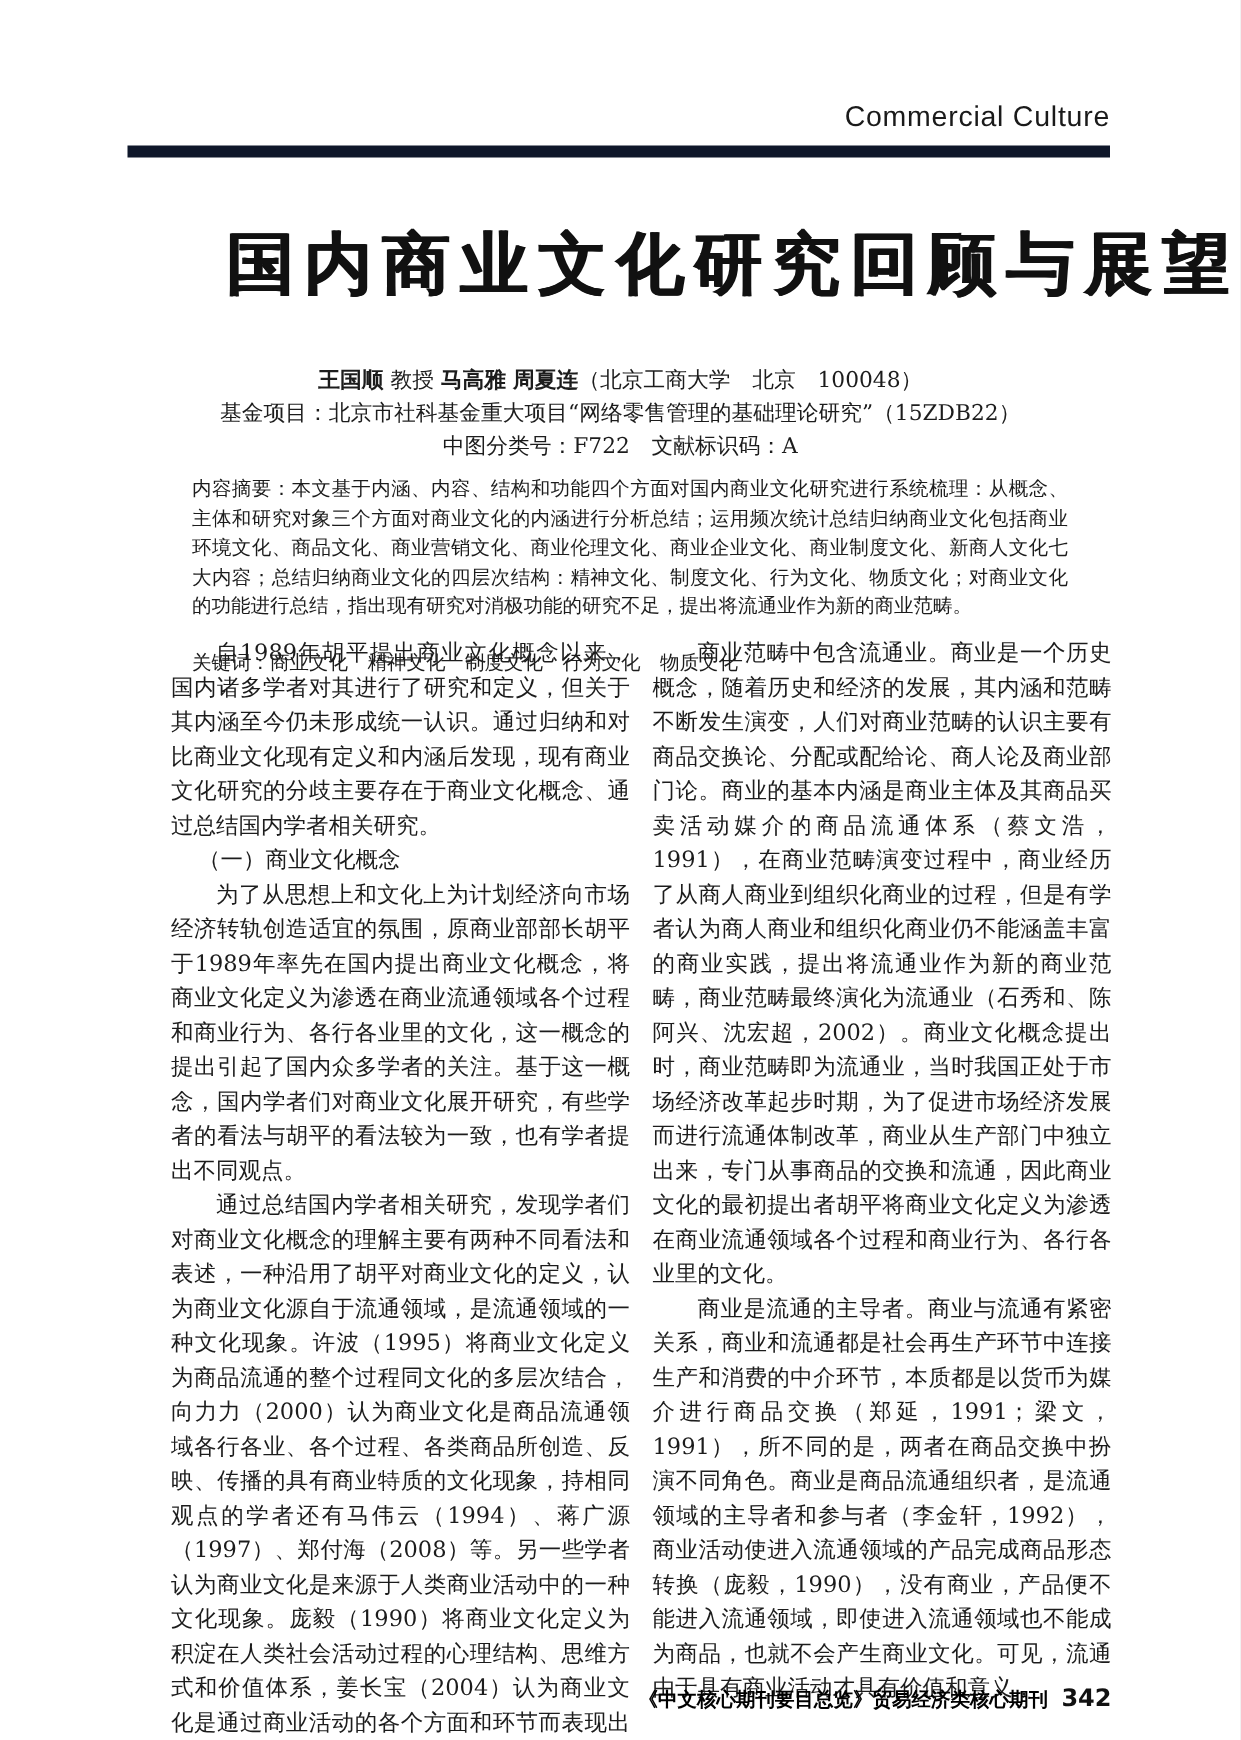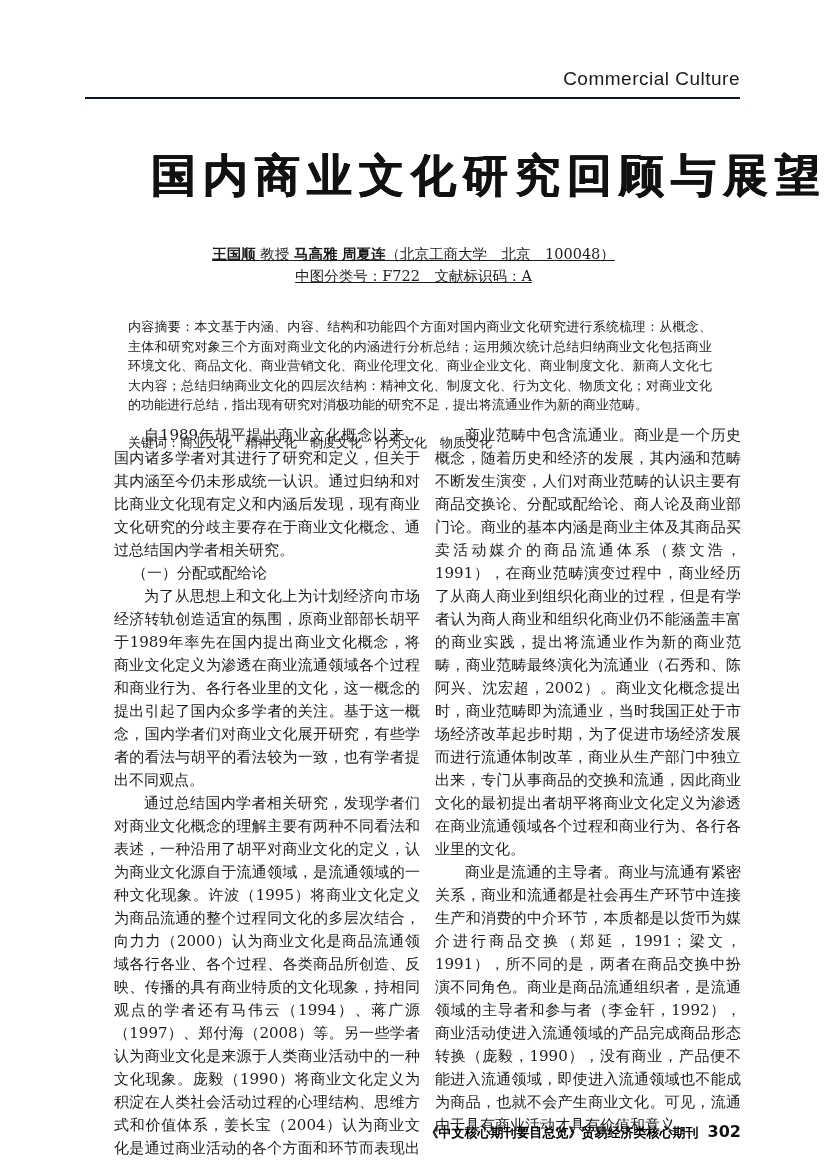--- a/index.html
+++ b/index.html
@@ -15,21 +15,21 @@
     overflow: hidden;
   }
   
   .header-row {
     position: absolute;
     top: 68px;
     left: 85px;
     right: 87px;
     text-align: right;
     padding-bottom: 7px;
-    border-bottom: 2px solid #0f172a;
+    border-bottom: 8px solid #0f172a;
   }
   .header-label {
     font-family: "Liberation Sans", sans-serif;
     font-size: 19px;
     letter-spacing: 0.5px;
     color: #1a1a1a;
   }
   
   .title {
     position: absolute;
@@ -49,21 +49,21 @@
     position: absolute;
     top: 243px;
     left: 0;
     width: 100%;
     text-align: center;
     font-size: 14.5px;
     line-height: 22px;
     color: #1c1c1c;
   }
   .meta .bold { font-weight: bold; }
-  .meta .row { white-space: nowrap; text-decoration: underline; }
+  .meta .row { white-space: nowrap; }
   
   .abstract {
     position: absolute;
     top: 317px;
     left: 128px;
     width: 584px;
     font-size: 13px;
     line-height: 19.5px;
     text-align: justify;
     color: #1c1c1c;
@@ -133,43 +133,44 @@
 
   <h1 class="title">国内商业文化研究回顾与展望</h1>
 
   <div class="meta">
     <div class="row">
       <span class="bold">王国顺</span>
       <span>教授</span>
       <span class="bold">马高雅</span>
       <span class="bold">周夏连</span><span>（北京工商大学　北京　100048）</span>
     </div>
+    <div class="row">基金项目：北京市社科基金重大项目“网络零售管理的基础理论研究”（15ZDB22）</div>
     <div class="row">中图分类号：F722　文献标识码：A</div>
   </div>
 
   <div class="abstract">
     <div>
       <span class="label">内容摘要：</span><span>本文基于内涵、内容、结构和功能四个方面对国内商业文化研究进行系统梳理：从概念、主体和研究对象三个方面对商业文化的内涵进行分析总结；运用频次统计总结归纳商业文化包括商业环境文化、商品文化、商业营销文化、商业伦理文化、商业企业文化、商业制度文化、新商人文化七大内容；总结归纳商业文化的四层次结构：精神文化、制度文化、行为文化、物质文化；对商业文化的功能进行总结，指出现有研究对消极功能的研究不足，提出将流通业作为新的商业范畴。</span>
     </div>
     <div class="keywords-row">
       <span class="label">关键词：</span><span>商业文化　精神文化　制度文化　行为文化　物质文化</span>
     </div>
   </div>
 
   <div class="body-cols">
     <div class="col">
       <p class="indent">自1989年胡平提出商业文化概念以来，国内诸多学者对其进行了研究和定义，但关于其内涵至今仍未形成统一认识。通过归纳和对比商业文化现有定义和内涵后发现，现有商业文化研究的分歧主要存在于商业文化概念、通过总结国内学者相关研究。</p>
-      <p class="sub-heading">（一）分配或配给论</p>
+      <p class="sub-heading">（一）商业文化概念</p>
       <p class="indent">为了从思想上和文化上为计划经济向市场经济转轨创造适宜的氛围，原商业部部长胡平于1989年率先在国内提出商业文化概念，将商业文化定义为渗透在商业流通领域各个过程和商业行为、各行各业里的文化，这一概念的提出引起了国内众多学者的关注。基于这一概念，国内学者们对商业文化展开研究，有些学者的看法与胡平的看法较为一致，也有学者提出不同观点。</p>
       <p class="indent">通过总结国内学者相关研究，发现学者们对商业文化概念的理解主要有两种不同看法和表述，一种沿用了胡平对商业文化的定义，认为商业文化源自于流通领域，是流通领域的一种文化现象。许波（1995）将商业文化定义为商品流通的整个过程同文化的多层次结合，向力力（2000）认为商业文化是商品流通领域各行各业、各个过程、各类商品所创造、反映、传播的具有商业特质的文化现象，持相同观点的学者还有马伟云（1994）、蒋广源（1997）、郑付海（2008）等。另一些学者认为商业文化是来源于人类商业活动中的一种文化现象。庞毅（1990）将商业文化定义为积淀在人类社会活动过程的心理结构、思维方式和价值体系，姜长宝（2004）认为商业文化是通过商业活动的各个方面和环节而表现出来的商业主体的价值观、指导思想，这一观点的代表性学者还有李小东（1991）、廖乃帜（2012）、胡筝（2005）、单红波（2016）等。</p>
 
     </div>
     <div class="col">
       <p class="indent">商业范畴中包含流通业。商业是一个历史概念，随着历史和经济的发展，其内涵和范畴不断发生演变，人们对商业范畴的认识主要有商品交换论、分配或配给论、商人论及商业部门论。商业的基本内涵是商业主体及其商品买卖活动媒介的商品流通体系（蔡文浩，1991），在商业范畴演变过程中，商业经历了从商人商业到组织化商业的过程，但是有学者认为商人商业和组织化商业仍不能涵盖丰富的商业实践，提出将流通业作为新的商业范畴，商业范畴最终演化为流通业（石秀和、陈阿兴、沈宏超，2002）。商业文化概念提出时，商业范畴即为流通业，当时我国正处于市场经济改革起步时期，为了促进市场经济发展而进行流通体制改革，商业从生产部门中独立出来，专门从事商品的交换和流通，因此商业文化的最初提出者胡平将商业文化定义为渗透在商业流通领域各个过程和商业行为、各行各业里的文化。</p>
       <p class="indent">商业是流通的主导者。商业与流通有紧密关系，商业和流通都是社会再生产环节中连接生产和消费的中介环节，本质都是以货币为媒介进行商品交换（郑延，1991；梁文，1991），所不同的是，两者在商品交换中扮演不同角色。商业是商品流通组织者，是流通领域的主导者和参与者（李金轩，1992），商业活动使进入流通领域的产品完成商品形态转换（庞毅，1990），没有商业，产品便不能进入流通领域，即使进入流通领域也不能成为商品，也就不会产生商业文化。可见，流通由于具有商业活动才具有价值和意义，</p>
     </div>
   </div>
 
   <div class="footer">
-    <span class="note">《中文核心期刊要目总览》贸易经济类核心期刊</span><span class="page-num">302</span>
+    <span class="note">《中文核心期刊要目总览》贸易经济类核心期刊</span><span class="page-num">342</span>
   </div>
 
 </div>
 
 </body></html>

